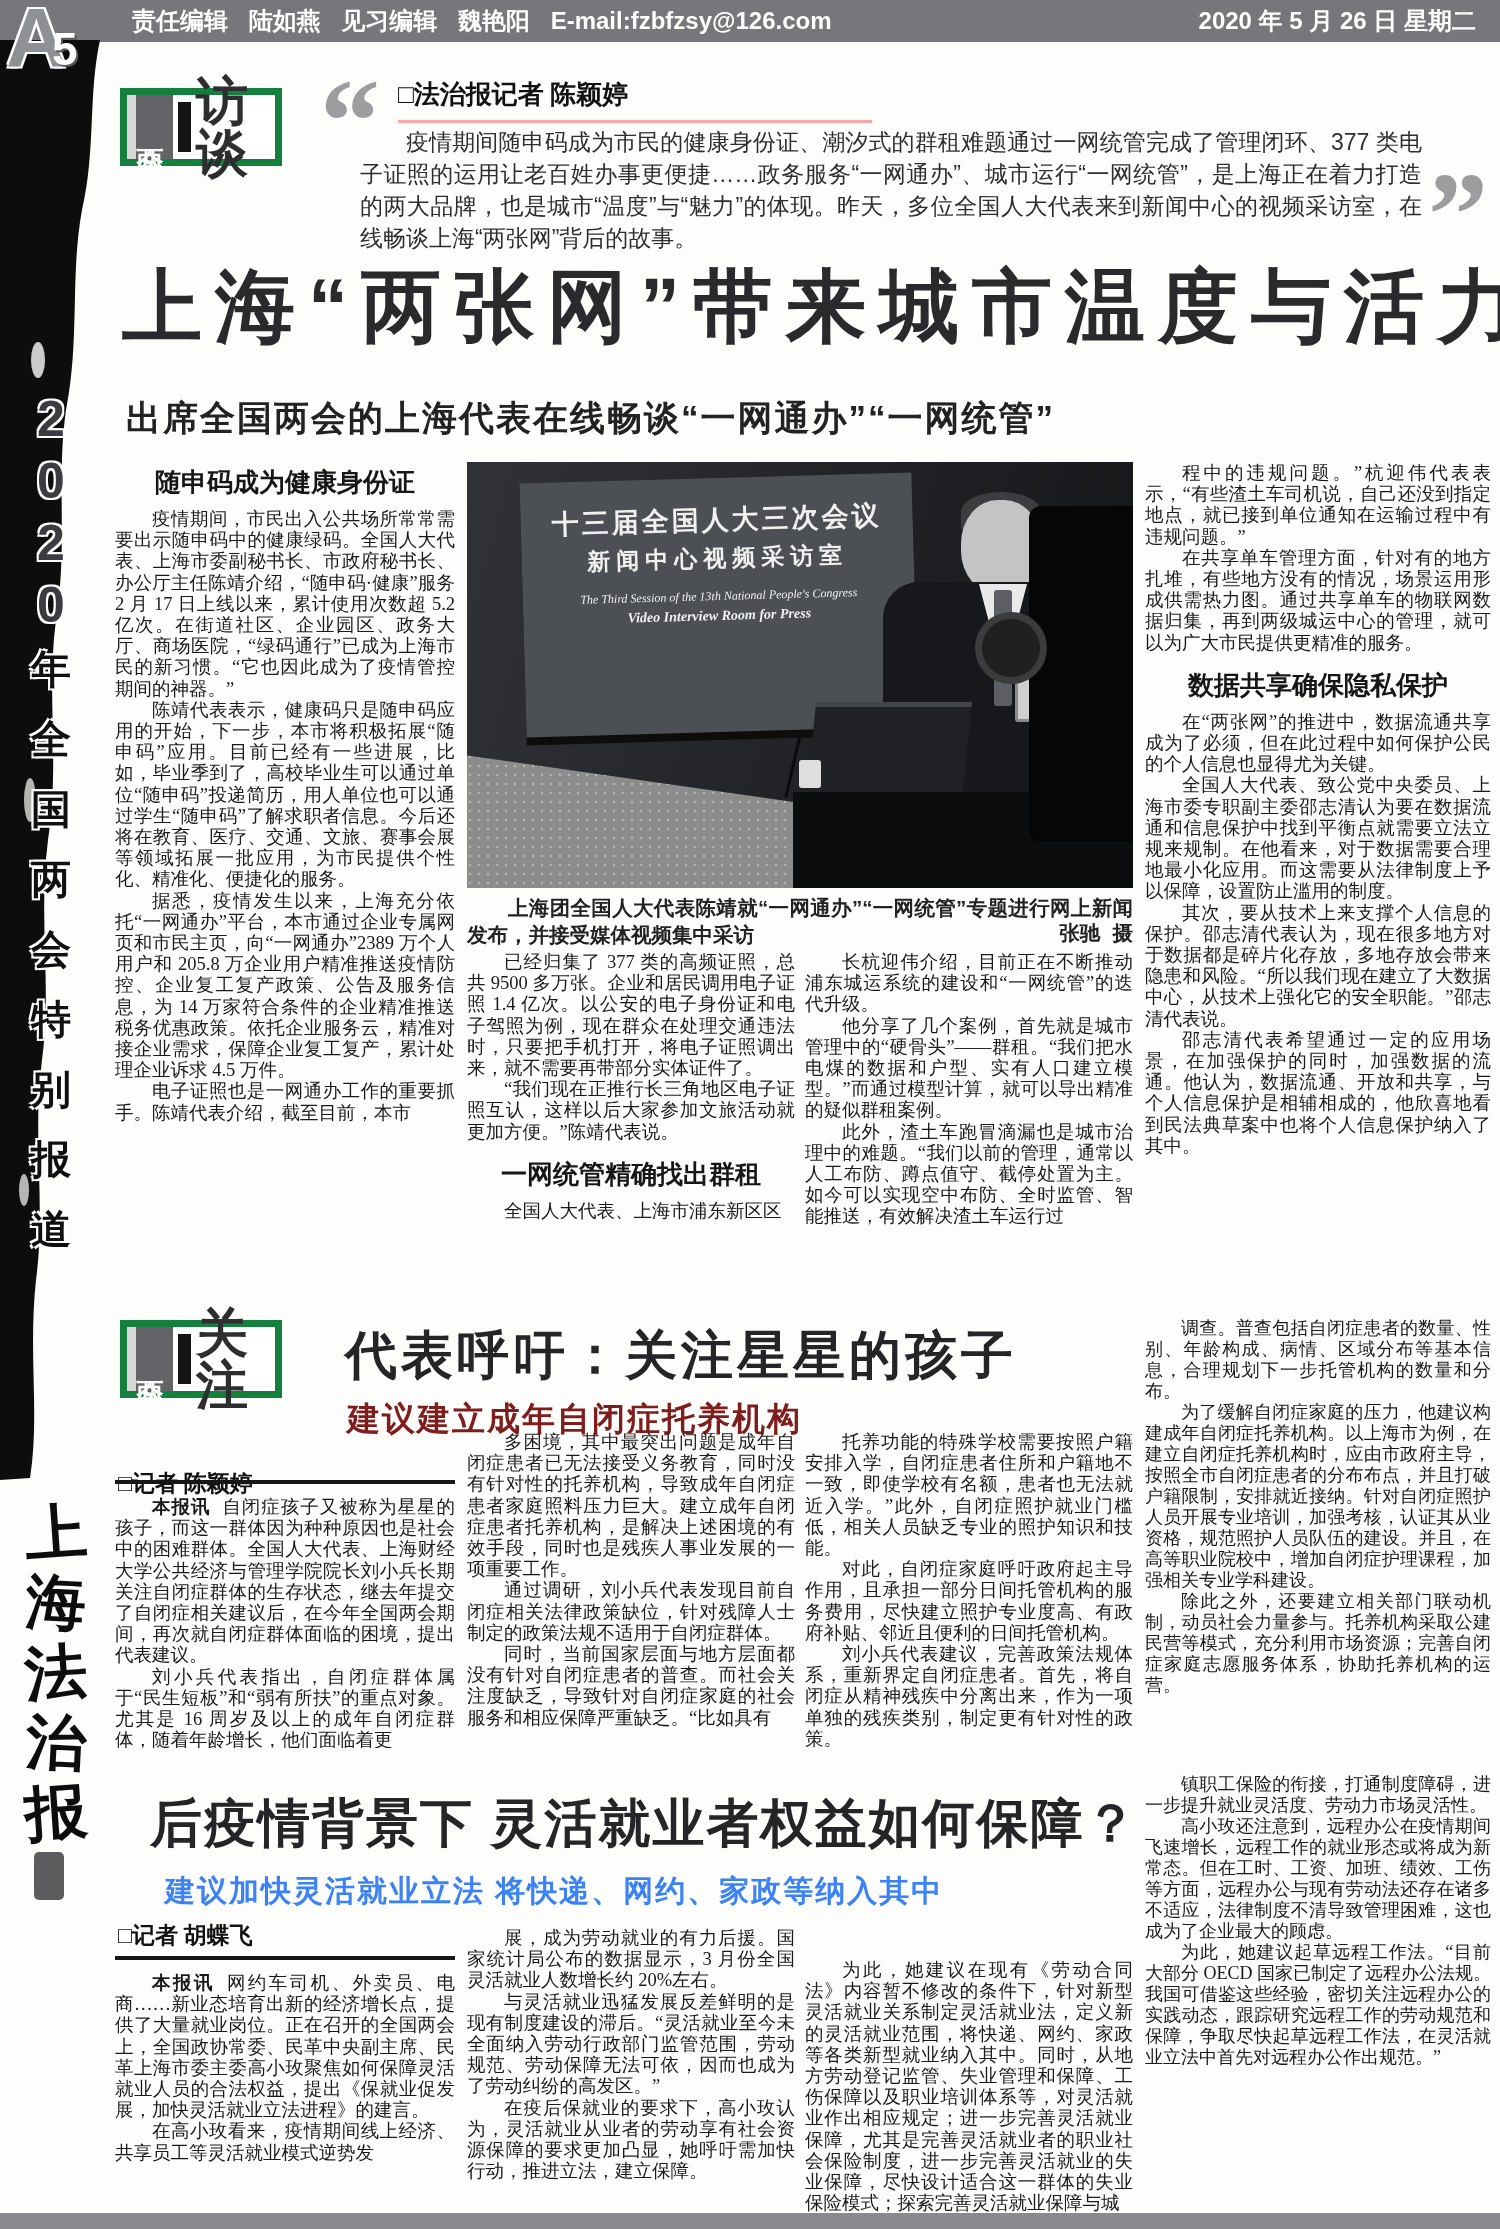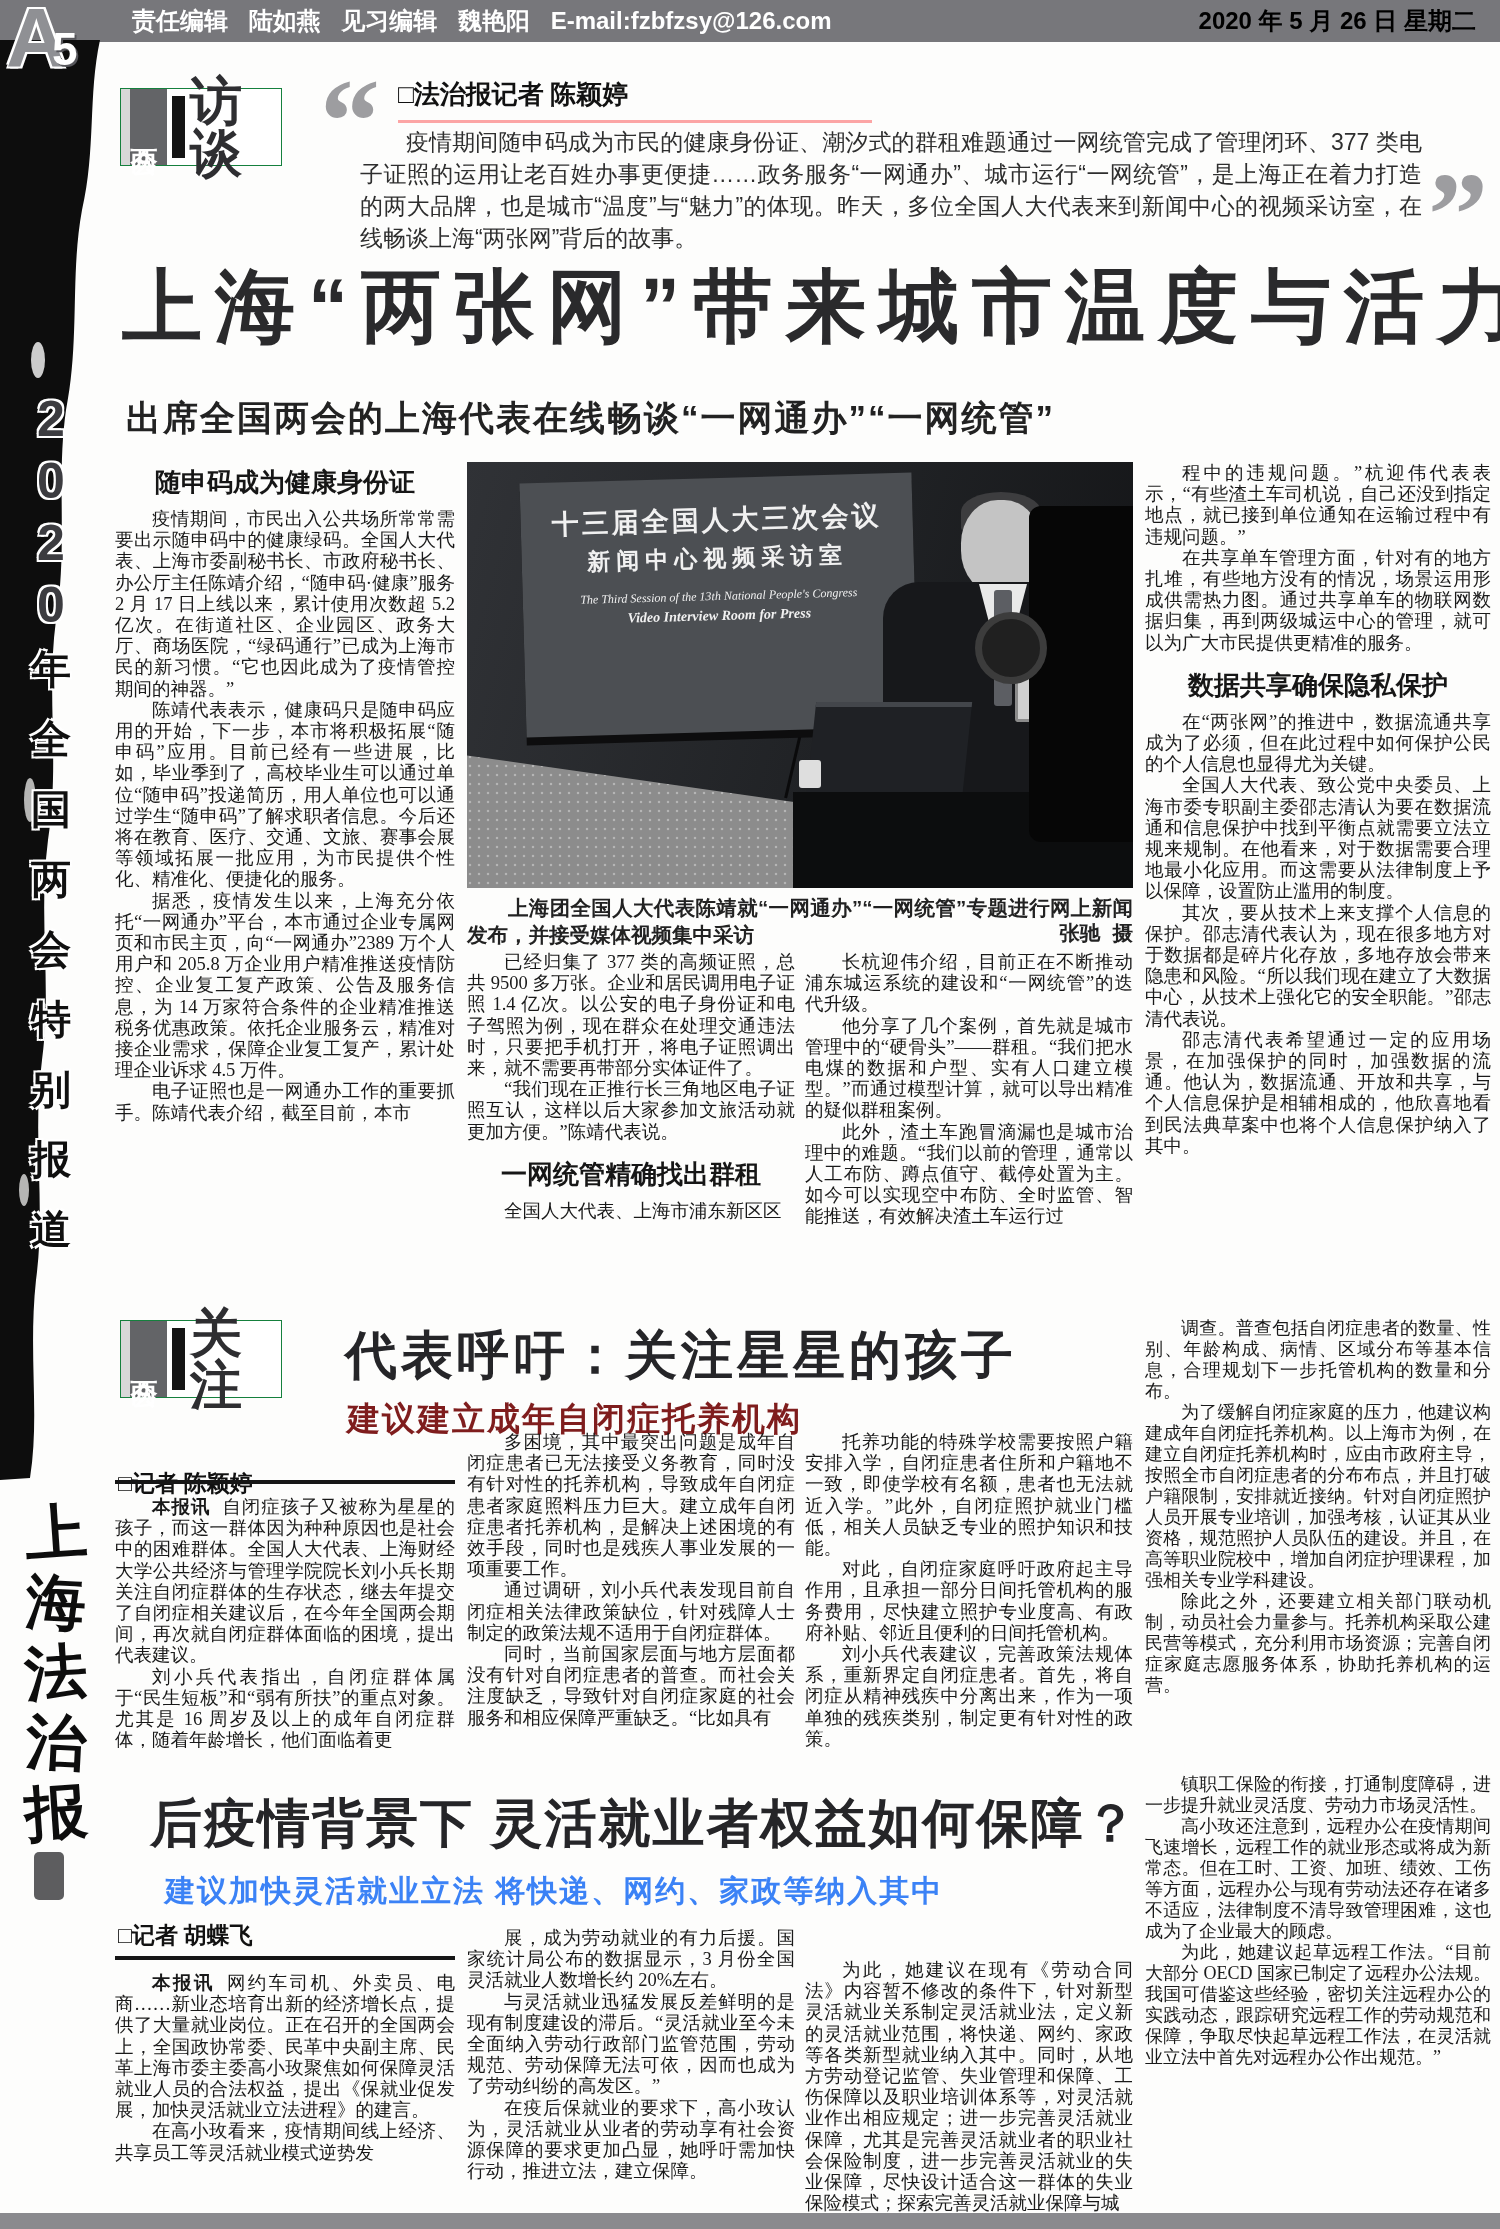--- a/index.html
+++ b/index.html
@@ -5,21 +5,21 @@
   html,body{margin:0;padding:0;background:#e8e8e8;}
   .page{position:relative;width:1500px;height:2229px;background:#fdfdfc;overflow:hidden;
         font-family:"Liberation Serif","DejaVu Serif",serif;color:#1c1c1c;
         box-shadow:0 0 8px rgba(0,0,0,.4);border-right:1px solid #bbb;}
   .abs{position:absolute;}
 
   
   .topbar{left:0;top:0;width:1500px;height:42px;background:#77777b;}
   .topbar .edline{position:absolute;left:132px;top:7px;color:#fff;
         font:bold 24px/28px "Liberation Sans",sans-serif;word-spacing:14px;}
-  .topbar .dateline{position:absolute;right:24px;top:7px;color:#000000;
+  .topbar .dateline{position:absolute;right:24px;top:7px;color:#ffffff;
         font:bold 24px/28px "Liberation Sans",sans-serif;}
   .a5logo{left:6px;top:-4px;width:110px;height:84px;z-index:6;}
   .a5logo .A{position:absolute;left:0;top:0;font:900 84px/84px "Liberation Sans",sans-serif;
         color:#8f9094;text-shadow:-2px -2px 0 #fff,2px -2px 0 #fff,-2px 2px 0 #fff,2px 2px 0 #fff;}
   .a5logo .n5{position:absolute;left:46px;top:30px;font:900 46px/46px "Liberation Sans",sans-serif;
         color:#fff;text-shadow:2px 2px 0 #55555a;}
   .slash{left:62px;top:52px;width:7px;height:102px;background:#a9a9ad;transform:rotate(20deg);}
 
   
   .stroke-svg{left:0;top:40px;}
@@ -28,21 +28,21 @@
         text-shadow:-2px -2px 0 #fff,2px -2px 0 #fff,-2px 2px 0 #fff,2px 2px 0 #fff;}
   .vtext .sg{height:70px;font:bold 40px/64px "Liberation Serif",serif;color:#101010;
         text-shadow:-2px -2px 0 #fff,2px -2px 0 #fff,-2px 2px 0 #fff,2px 2px 0 #fff;}
   .callig{left:10px;top:1500px;width:92px;display:flex;flex-direction:column;align-items:center;z-index:3;}
   .callig .ch{height:70px;font:900 60px/66px "Liberation Serif",serif;color:#0d0d0d;}
   .callig .ch:nth-child(odd){transform:rotate(-4deg) scale(1.04,1);}
   .callig .ch:nth-child(even){transform:rotate(3deg);}
   .seal{left:34px;top:1852px;width:30px;height:48px;background:#4b4b4e;border-radius:5px;opacity:.9;}
 
   
-  .badge{display:flex;align-items:stretch;border:1px solid #15803d;background:#fff;box-sizing:border-box;}
+  .badge{display:flex;align-items:stretch;border:7px solid #15803d;background:#fff;box-sizing:border-box;}
   .badge-left{width:46px;background:linear-gradient(90deg,#d8d8d8 0 9px,#636467 9px);
         color:#fff;writing-mode:vertical-rl;text-orientation:upright;
         font:bold 27px/46px "Liberation Sans",sans-serif;text-align:center;}
   .badge-bar{width:13px;background:#141414;margin:7px 5px;}
   .badge-right{flex:1;display:flex;align-items:center;justify-content:center;
         font:900 52px/1 "Liberation Sans",sans-serif;color:#2e2e31;letter-spacing:3px;}
 
   
   .quote{font:900 120px/60px "Liberation Serif",serif;color:#9d9da0;}
   .byline1{left:398px;top:80px;font:bold 26px/30px "Liberation Serif",serif;color:#111;

